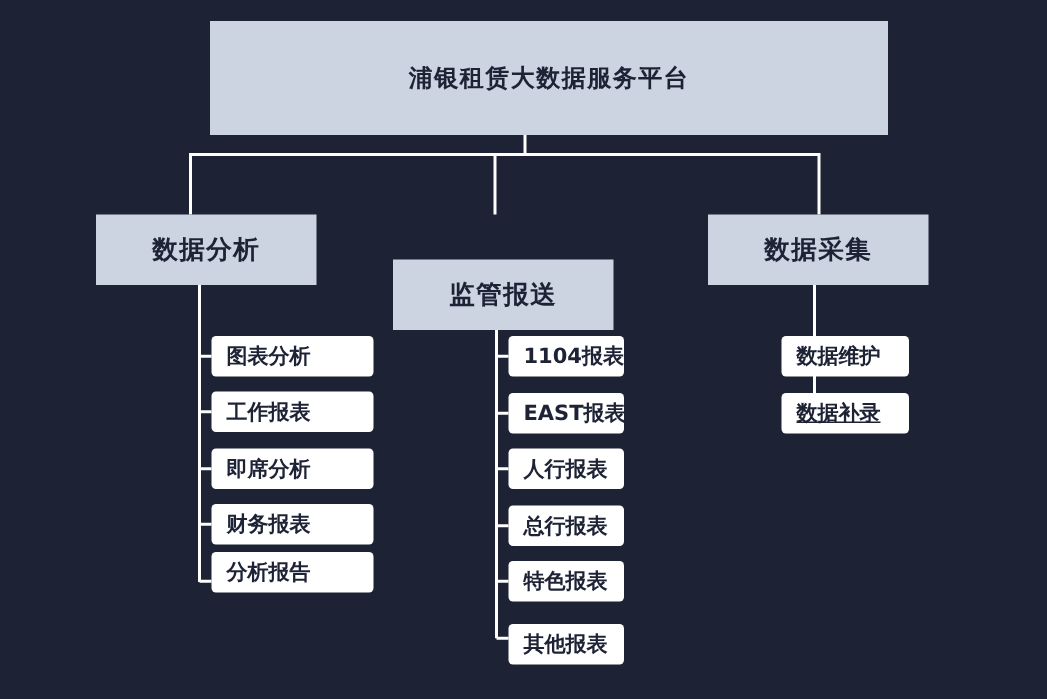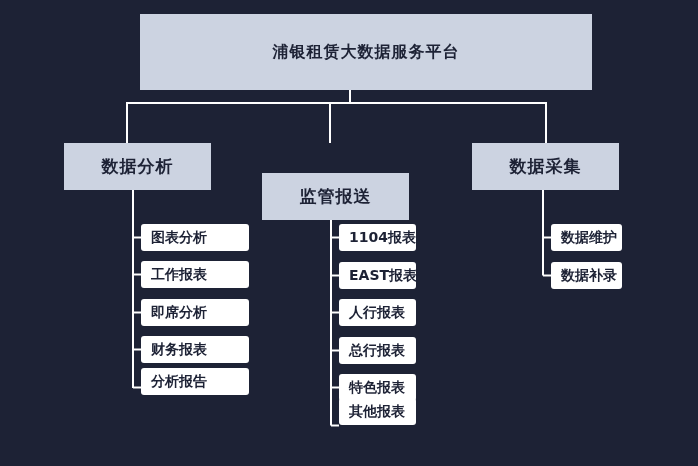--- a/index.html
+++ b/index.html
@@ -53,34 +53,34 @@
     background:var(--leaf-fill);
     color:var(--text-dark);
     display:flex;align-items:center;
     padding:0 10px;
     font-size:14px;font-weight:bold;
     border-radius:3px;
     white-space:nowrap;
   }
   .col-1 .leaf{left:141px;width:108px;}
   .col-2 .leaf{left:339px;width:77px;}
-  .col-3 .leaf{left:551px;width:71px;}
+  .col-3 .leaf{left:521px;width:85px;}
   .col-1 .leaf:nth-child(1){top:224px;}
   .col-1 .leaf:nth-child(2){top:261px;}
   .col-1 .leaf:nth-child(3){top:299px;}
   .col-1 .leaf:nth-child(4){top:336px;}
   .col-1 .leaf:nth-child(5){top:368px;}
   .col-2 .leaf:nth-child(1){top:224px;}
   .col-2 .leaf:nth-child(2){top:262px;text-align:right;}
   .col-2 .leaf:nth-child(3){top:299px;text-align:right;}
   .col-2 .leaf:nth-child(4){top:337px;}
   .col-2 .leaf:nth-child(5){top:374px;}
-  .col-2 .leaf:nth-child(6){top:398px;}
+  .col-2 .leaf:nth-child(6){top:416px;}
   .col-3 .leaf:nth-child(1){top:224px;}
-  .col-3 .leaf:nth-child(2){top:262px;}
+  .col-3 .leaf:nth-child(2){top:262px;text-decoration:underline;}
 </style>
 </head>
 <body>
 
 <div class="stage">
 
   <svg class="connector" viewBox="0 0 698 466" xmlns="http://www.w3.org/2000/svg">
 
     <path d="M350,90 L350,103"></path>
     <path d="M127,103 L546,103"></path>

